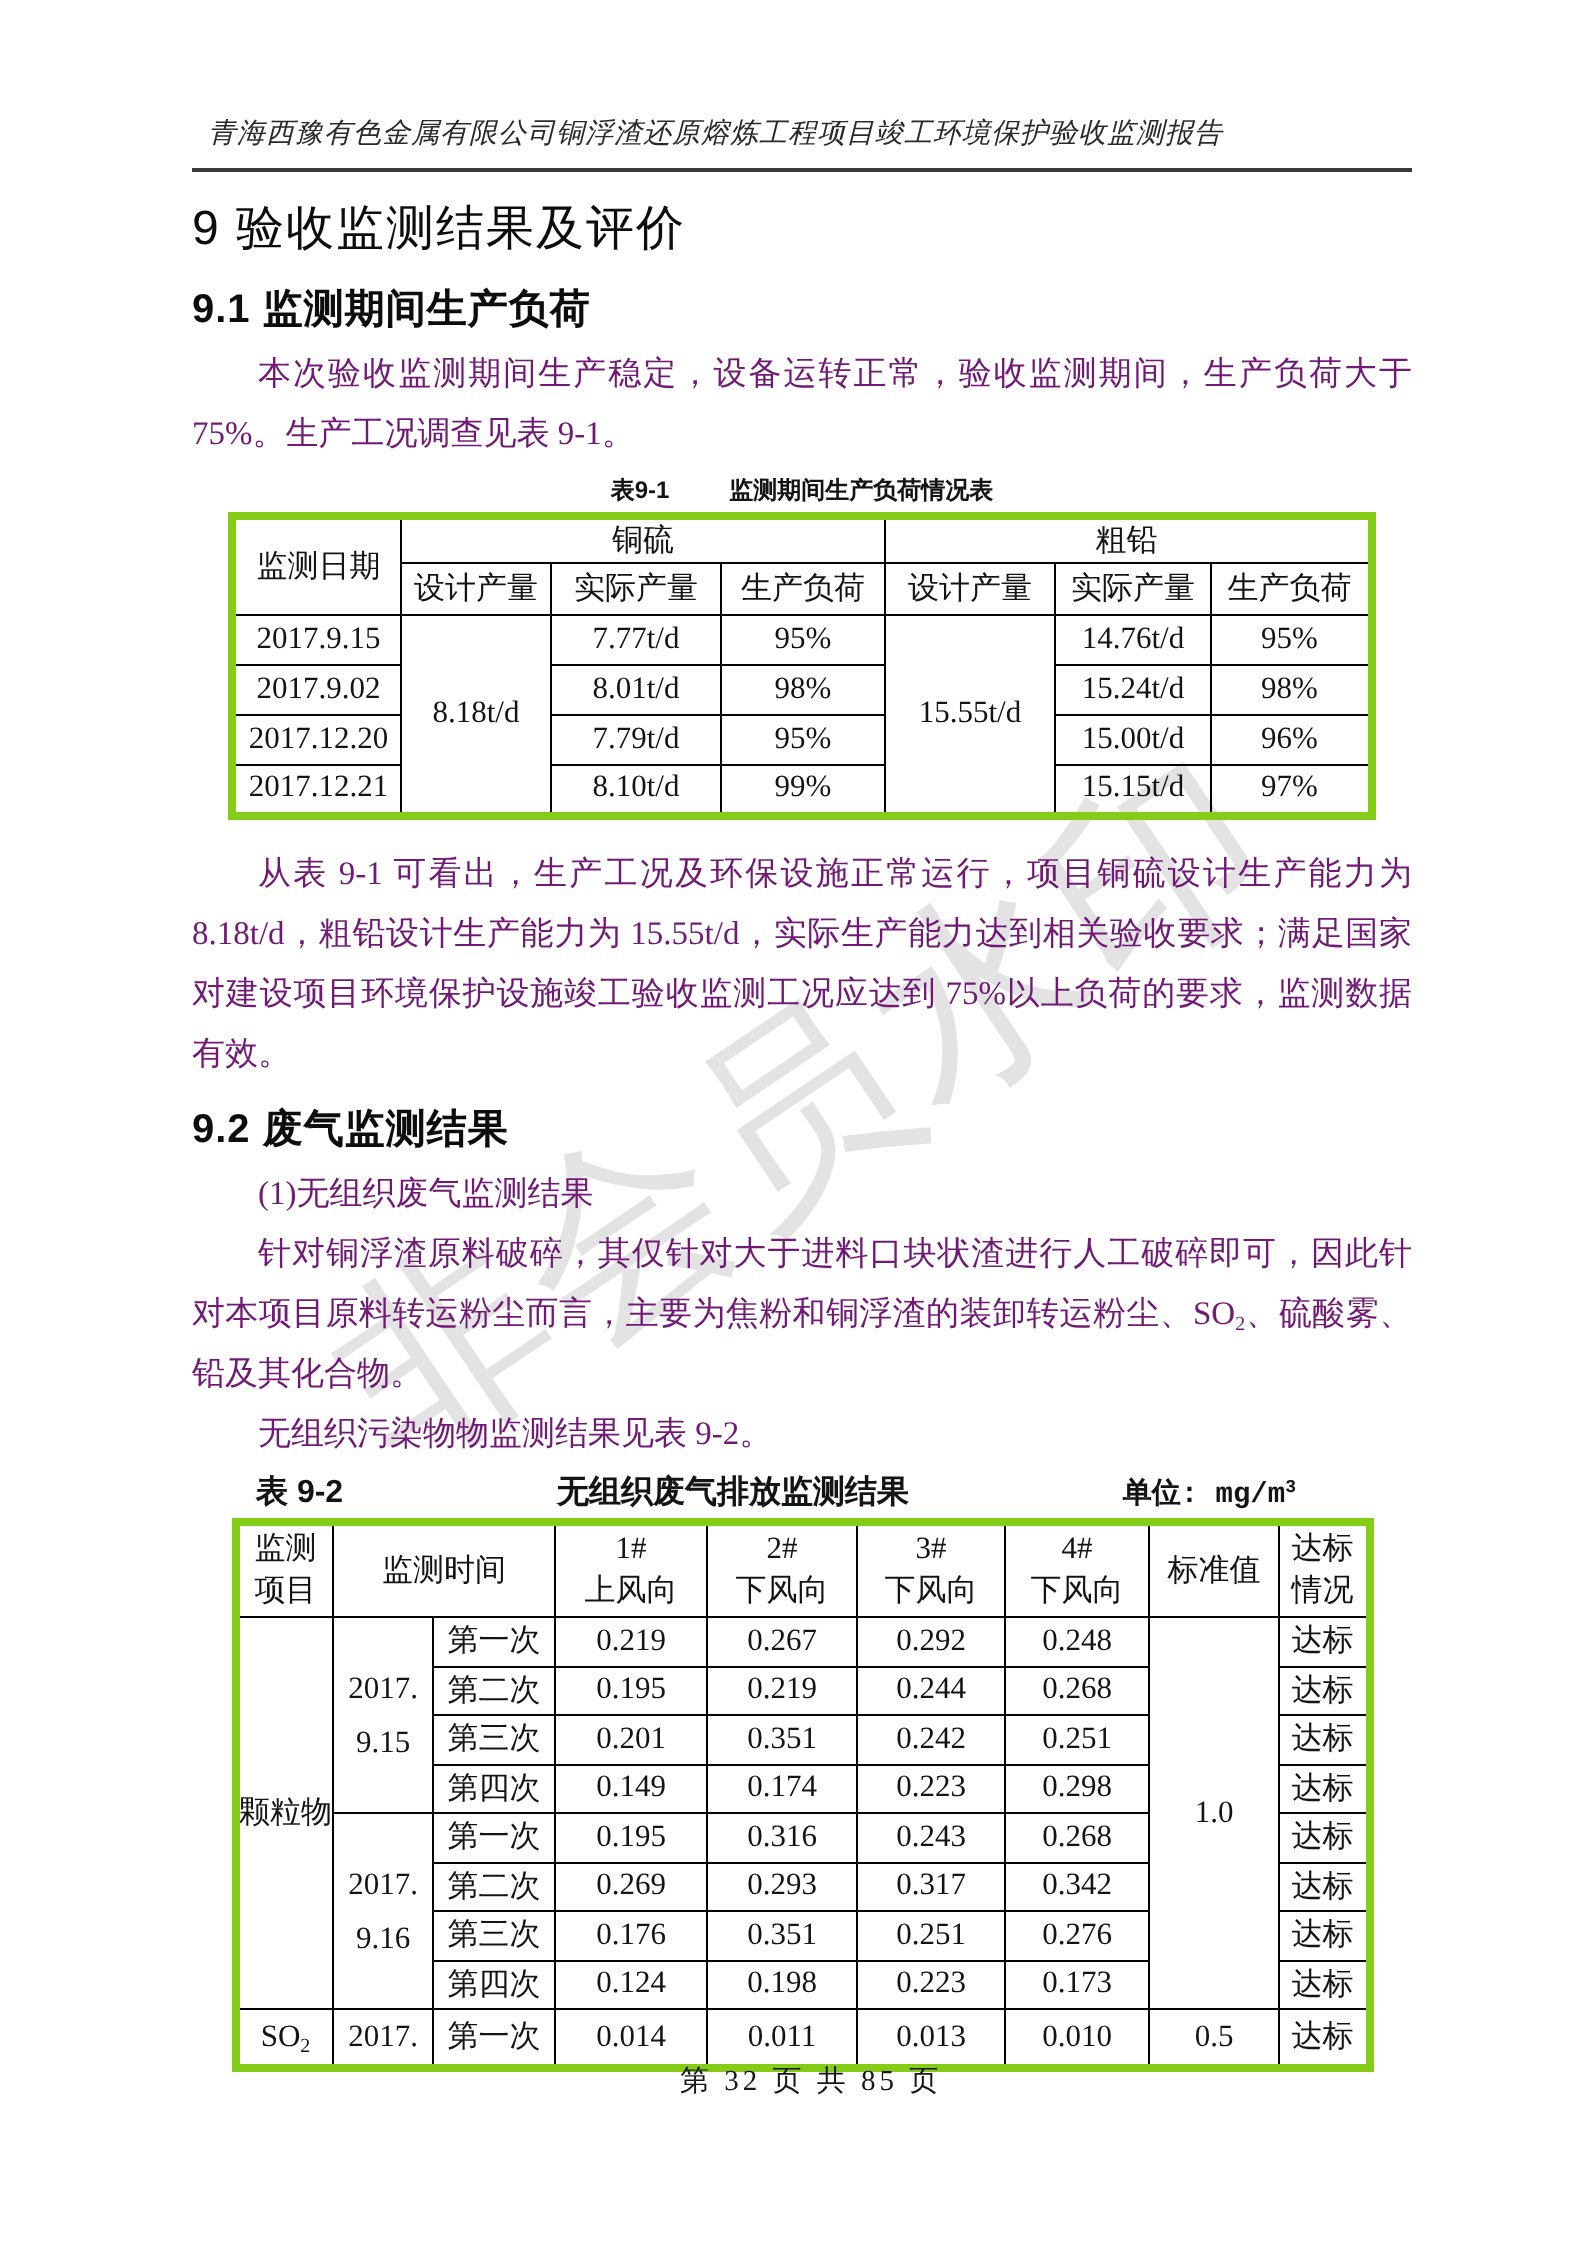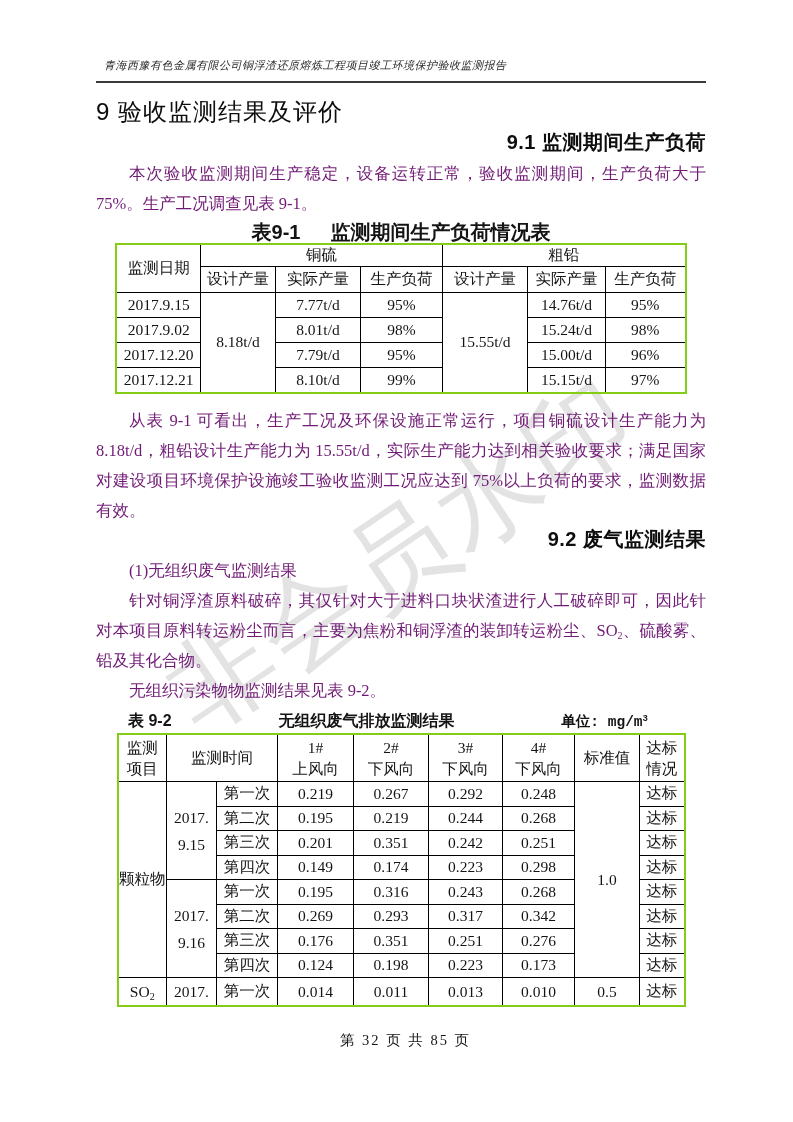--- a/index.html
+++ b/index.html
@@ -10,53 +10,53 @@
   }
   .watermark {
     position:absolute; left:402px; top:556px;
     transform:translate(-50%,-50%) rotate(-34deg);
     font-size:104px; letter-spacing:3px; white-space:nowrap;
     color:#e3e3e3; z-index:0; font-family:"Liberation Serif","DejaVu Serif",serif;
   }
   .content { position:absolute; left:96px; top:0; width:610px; z-index:1; }
 
   .doc-header {
-    margin-top:58px; padding-left:8px; font-style:italic; font-size:11px;
+    margin-top:58px; padding-left:8px; font-style:italic; font-size:14px;
     letter-spacing:0.5px; color:#2a2a2a; white-space:nowrap;
   }
   .header-rule { margin-top:8px; border-bottom:2px solid #3a3a3a; }
 
   .h1 {
     margin-top:12px; font-family:"Liberation Sans","DejaVu Sans",sans-serif;
     font-weight:normal; font-size:24px; line-height:34px; letter-spacing:1px; color:#0d0d0d;
   }
   .h2 {
-    font-family:"Liberation Sans","DejaVu Sans",sans-serif;
-    font-weight:bold; font-size:20px; line-height:26px; letter-spacing:0.5px; color:#0d0d0d;text-align:right;
+    margin-top:10px; font-family:"Liberation Sans","DejaVu Sans",sans-serif;
+    font-weight:bold; font-size:20px; line-height:26px; letter-spacing:0.5px; color:#0d0d0d;
   }
   .h2 + .para { margin-top:4px; }
   .para {
     font-size:16.5px; line-height:30px; text-align:justify; text-indent:33px; color:#701a75;
   }
   .para.mt { margin-top:12px; }
 
   .caption1 {
     margin-top:2px; display:flex; justify-content:center; gap:30px;
     font-family:"Liberation Sans","DejaVu Sans",sans-serif; font-weight:bold;
-    font-size:20px; line-height:22px;align-items:center;
+    font-size:12px; line-height:22px;align-items:center;
   }
   .caption2 {
     margin-top:4px; display:flex; justify-content:space-between; align-items:baseline;
     padding:0 58px 0 32px;
     font-family:"Liberation Sans","DejaVu Sans",sans-serif; font-weight:bold;
     font-size:16px; line-height:22px;
   }
   .caption2 .unit { font-family:"Liberation Mono","DejaVu Sans Mono",monospace; font-size:14.5px; font-weight:bold;text-align:right; }
 
-  table { border-collapse:collapse; margin:0 auto; table-layout:fixed; border:2px solid #84cc16; }
+  table { border-collapse:collapse; margin:0 auto; table-layout:fixed; border:4px solid #84cc16; }
   th, td {
     border:1px solid #000; text-align:center; vertical-align:middle;
     font-weight:normal; font-size:15.5px; padding:0; overflow:hidden;
   }
   .t1 { width:569px; }
   .t1 .hr1 th { height:22px; }
   .t1 .hr2 th { height:26px; }
   .t1 td { height:25px; }
 
   .t2 { width:567px; }

